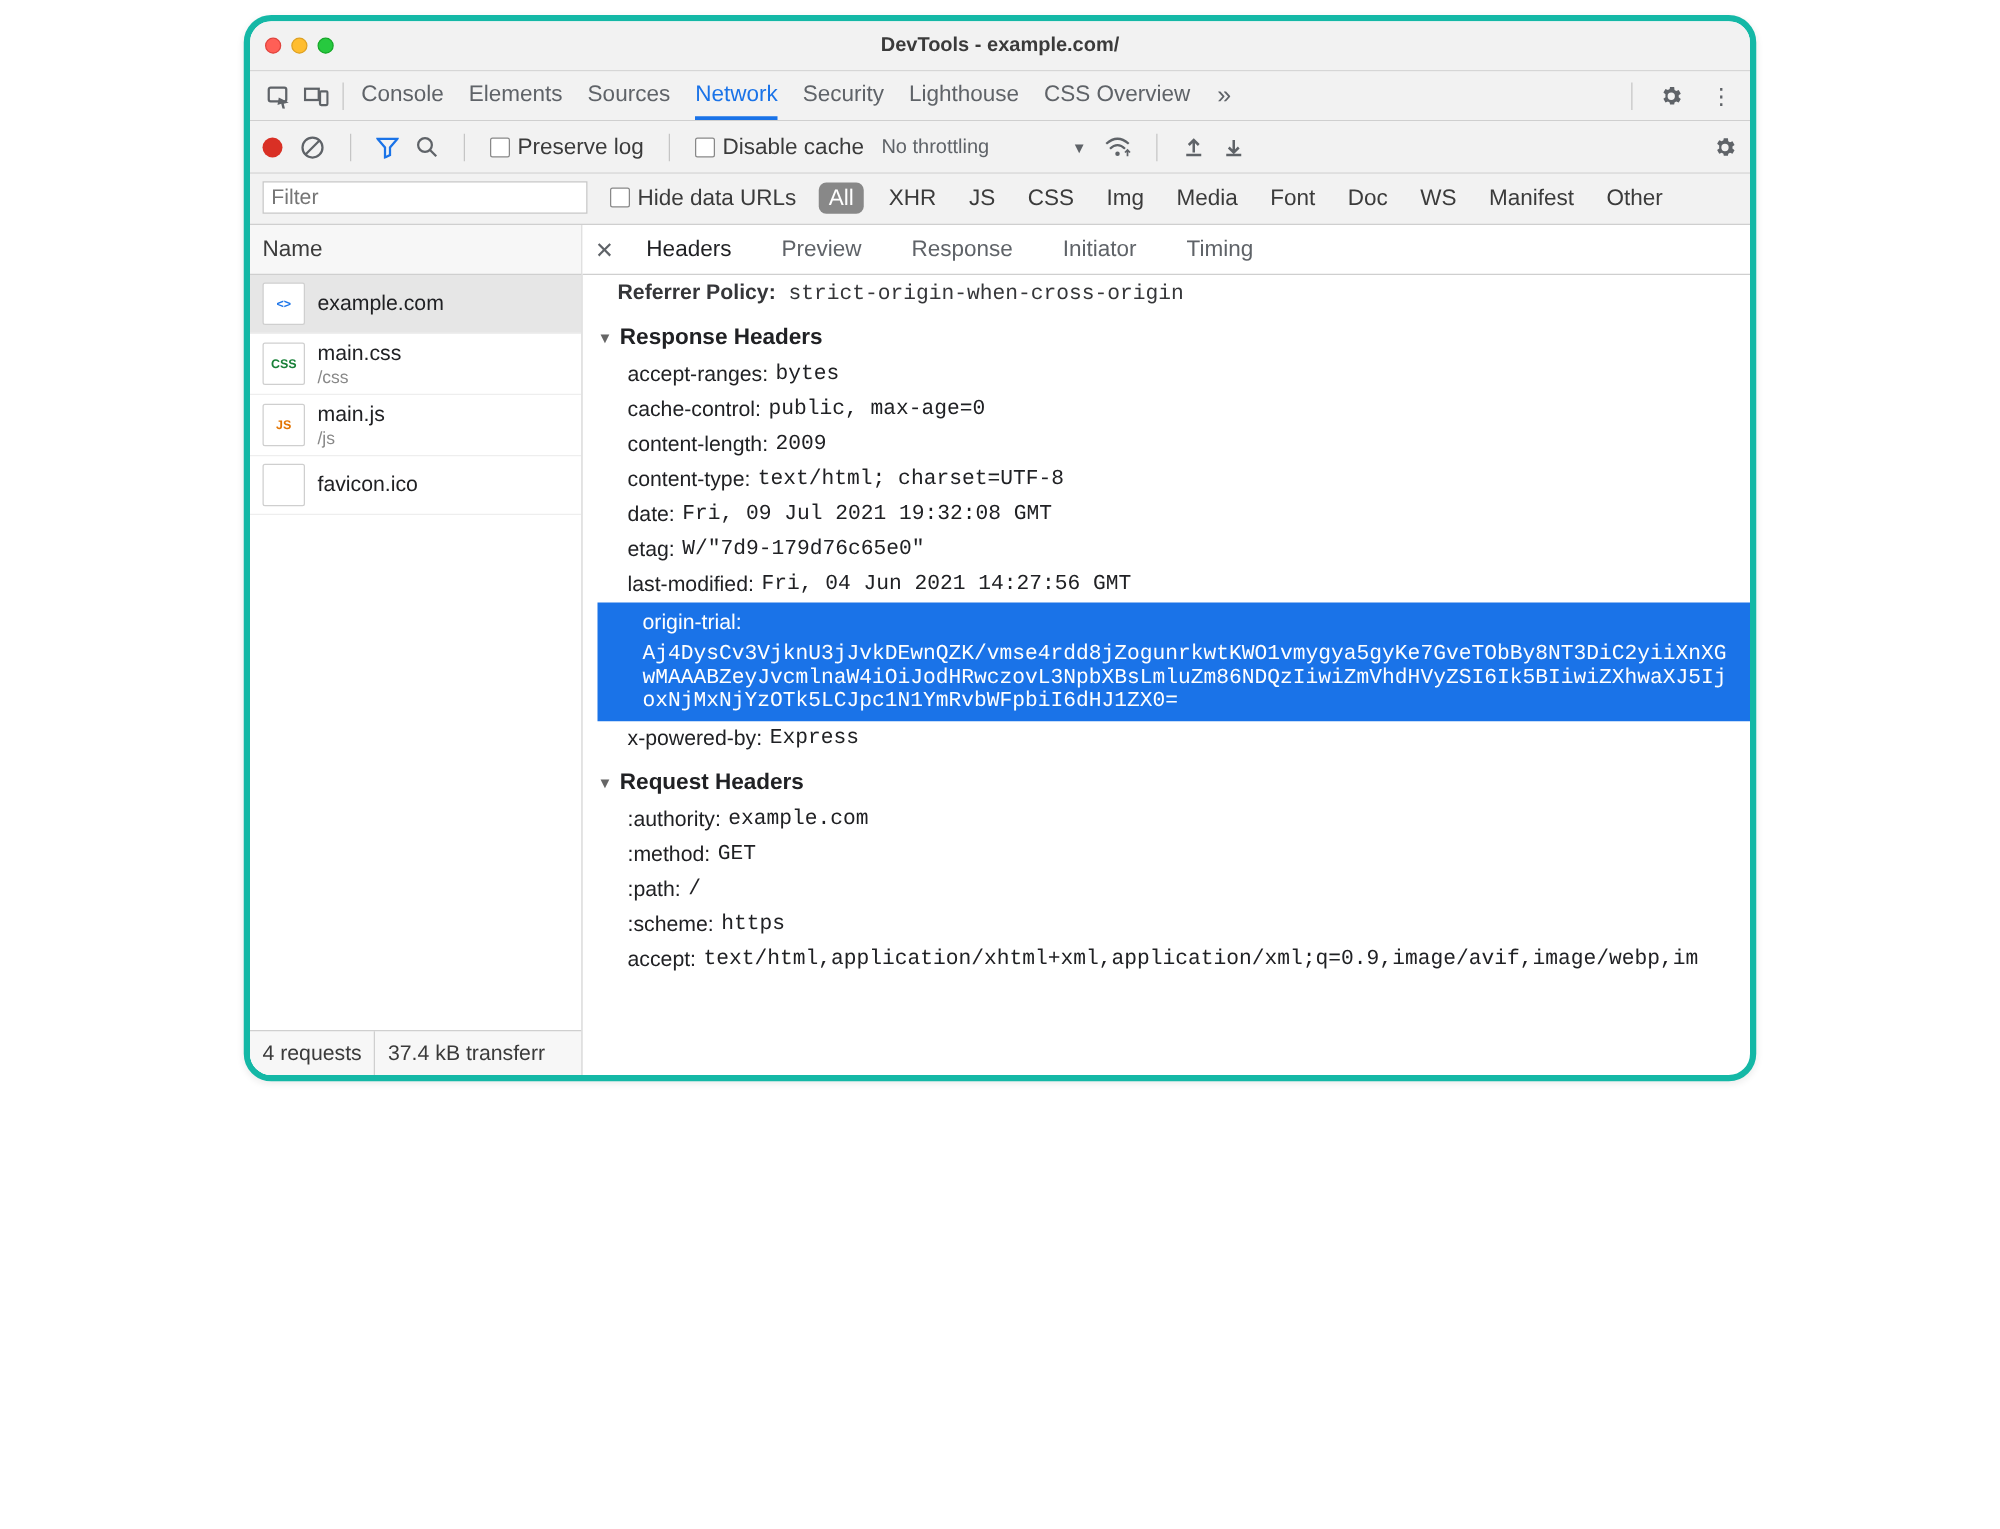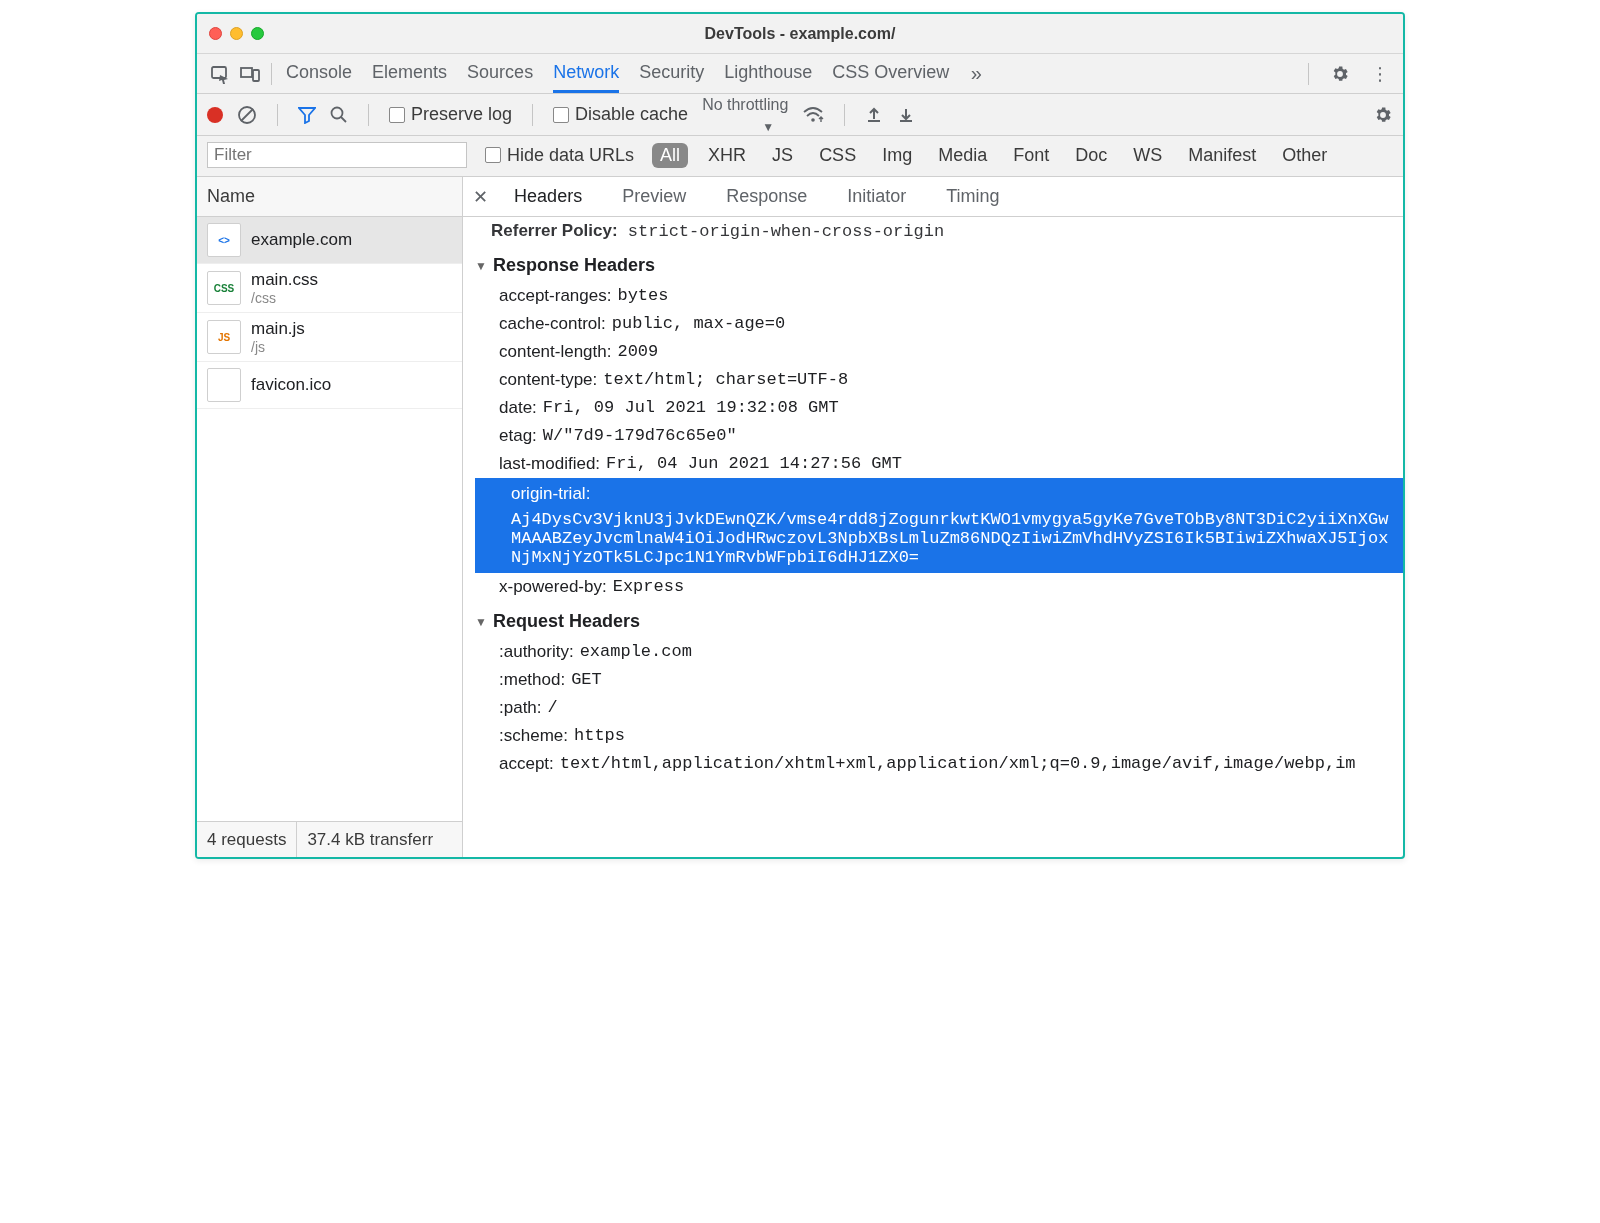--- a/index.html
+++ b/index.html
@@ -5,22 +5,22 @@
   * { box-sizing: border-box; margin: 0; padding: 0; }
   body {
     font-family: -apple-system, BlinkMacSystemFont, "Segoe UI", Helvetica, Arial, sans-serif;
     background: #fff;
     font-size: 16px;
     color: #202124;
   }
   .window {
     width: 1210px;
     margin: 12px auto;
-    border: 2px solid #14b8a6;
-    border-radius: 4px;
+    border: 5px solid #14b8a6;
+    border-radius: 22px;
     overflow: hidden;
     background: #fff;
     box-shadow: 0 2px 6px rgba(0,0,0,0.08);
   }
   
   .titlebar {
     height: 40px;
     background: #f2f2f2;
     border-bottom: 1px solid #d6d6d6;
     display: flex;
@@ -78,21 +78,21 @@
     align-items: center;
     padding: 0 10px;
     gap: 14px;
     color:#5f6368;
   }
   .rec-dot { width:16px; height:16px; border-radius:50%; background:#d93025; }
   .iconbtn { display:flex; align-items:center; justify-content:center; cursor:pointer; }
   .funnel { color:#1a73e8; }
   .checkbox { display:flex; align-items:center; gap:6px; font-size:18px; color:#3b3b3b; }
   .checkbox .box { width:16px; height:16px; border:1.5px solid #888; border-radius:2px; background:#fff; }
-  .throttle { display:flex; gap:6px;flex-direction:column; }
+  .throttle { display:flex; align-items:center; gap:6px; }
   .caret-down { font-size:12px; color:#5f6368; }
   
   .filterbar {
     padding: 6px 10px 8px;
     background:#f2f2f2;
     border-bottom: 1px solid #cfcfcf;
   }
   .filterrow { display:flex; align-items:center; gap:18px; flex-wrap:wrap; }
   .filterinput {
     width: 260px; height:26px; border:1px solid #c5c5c5; background:#fff;

